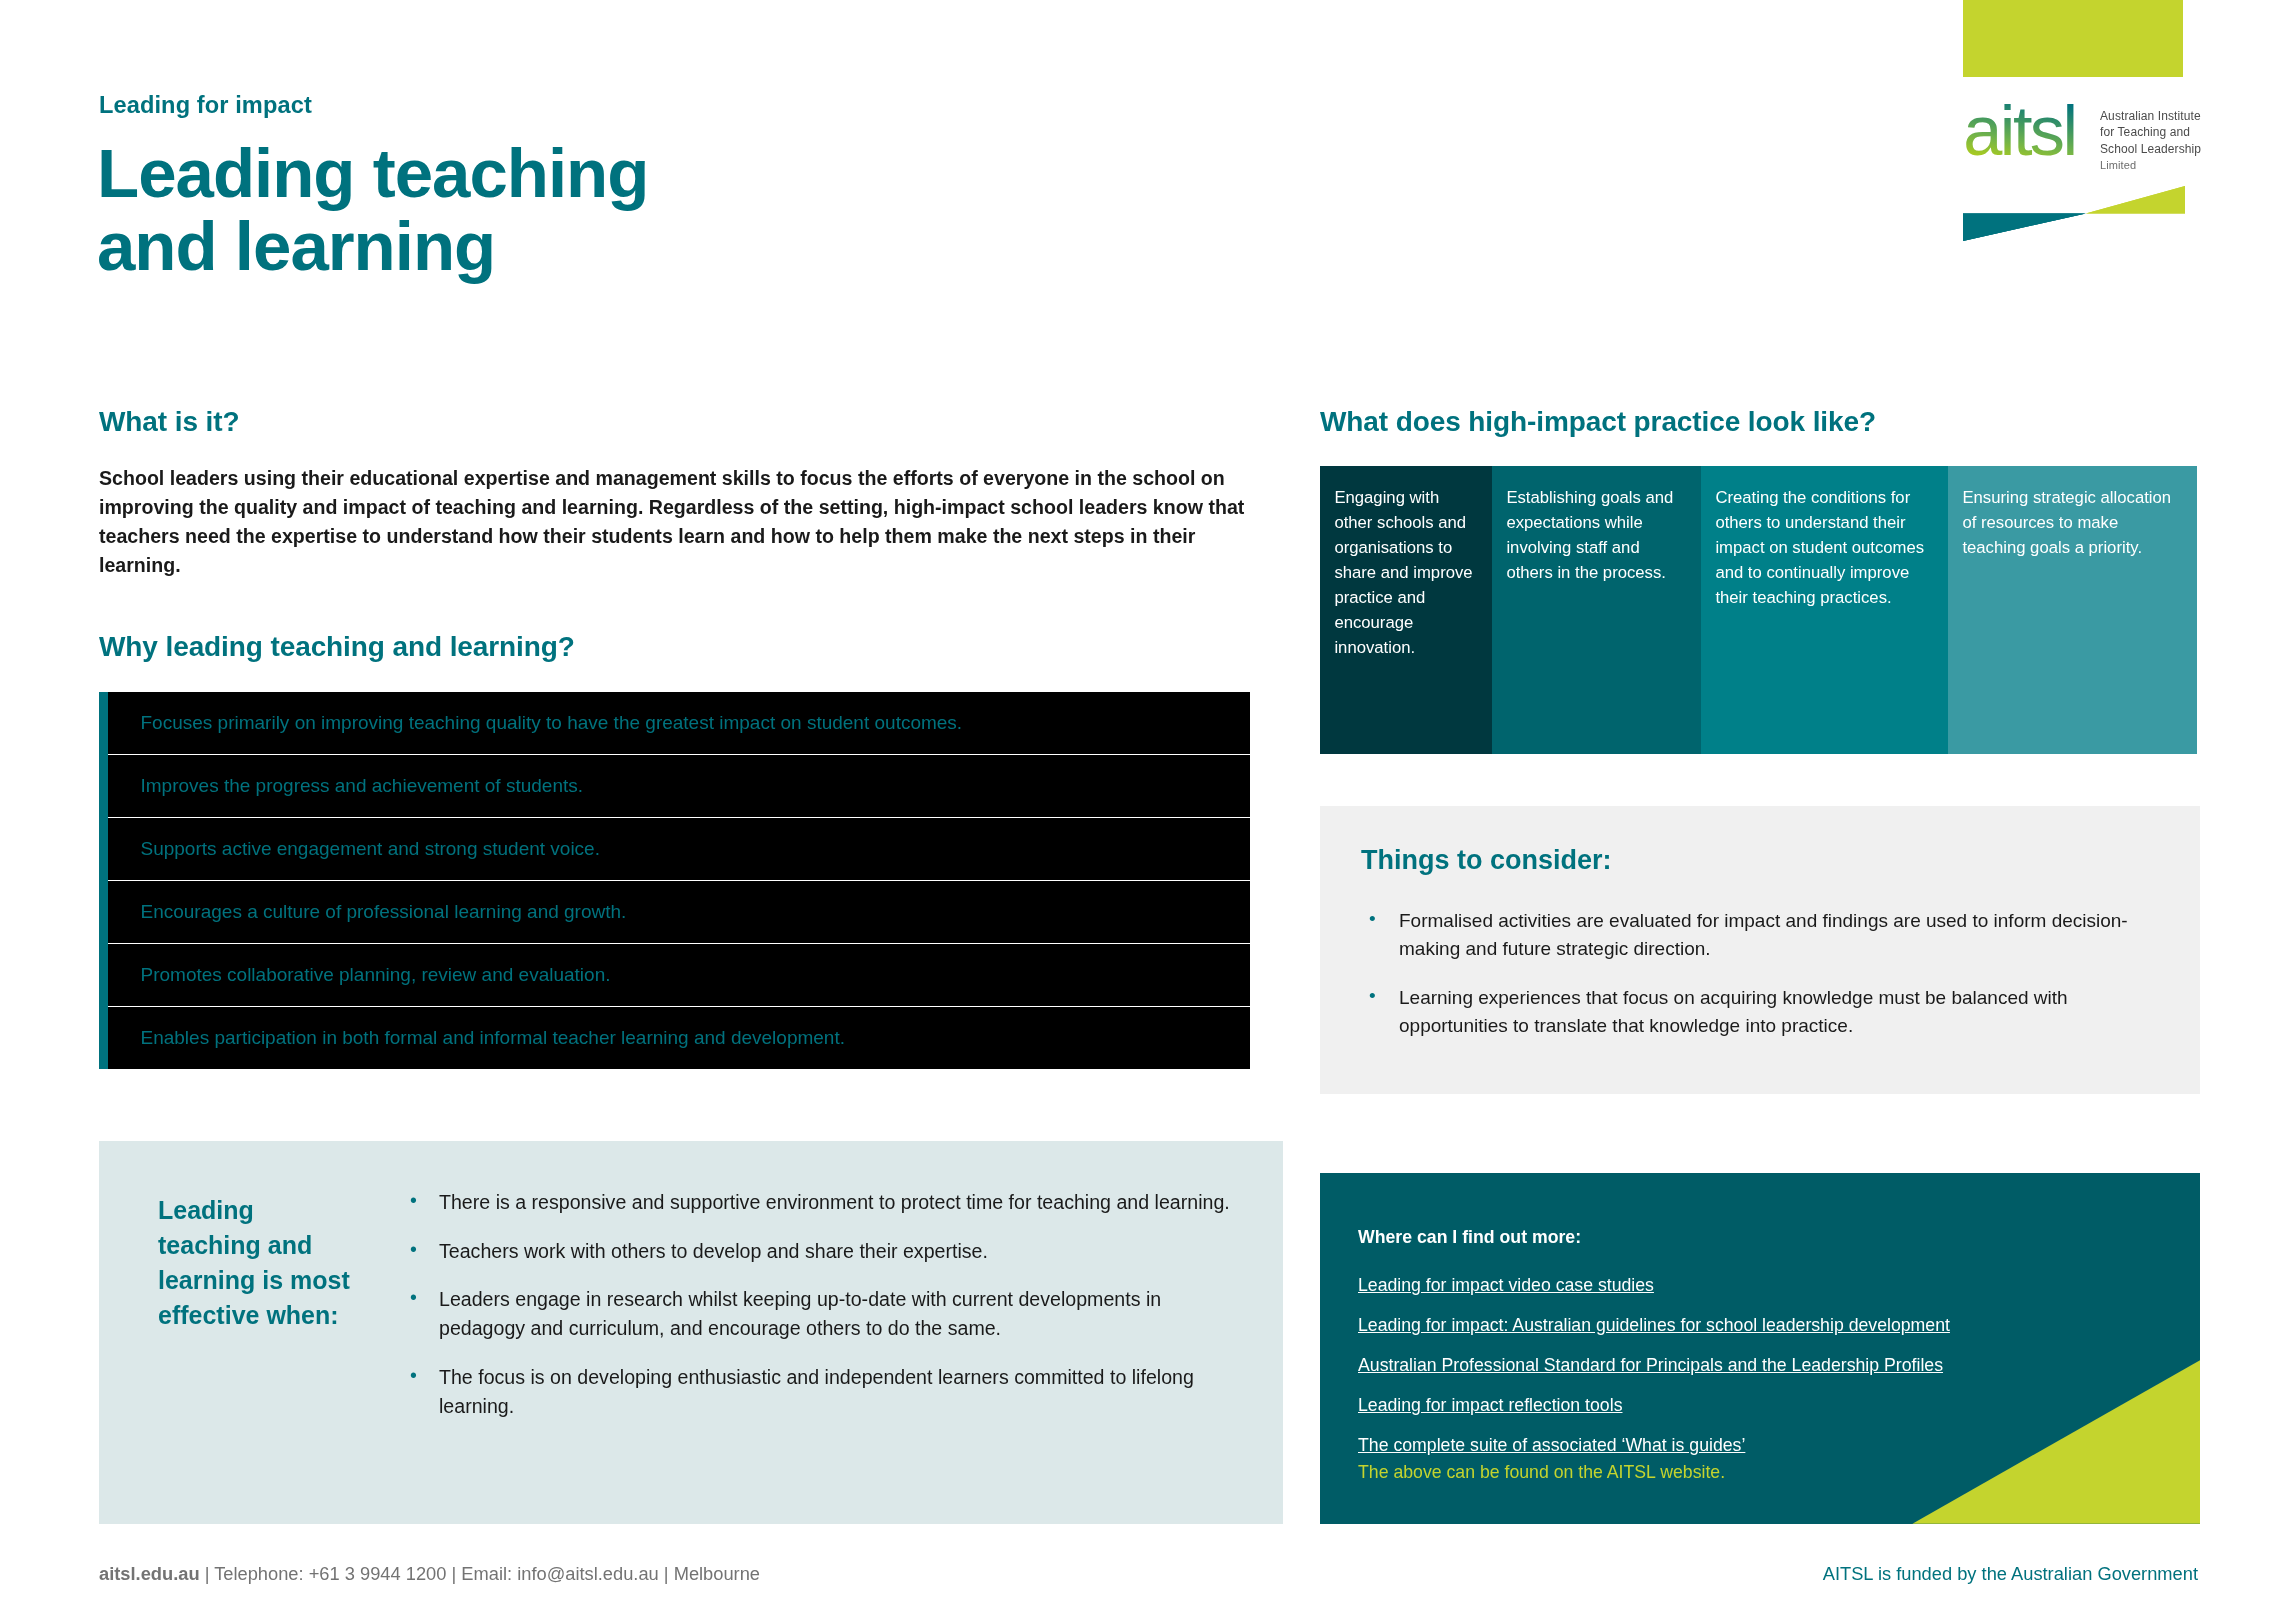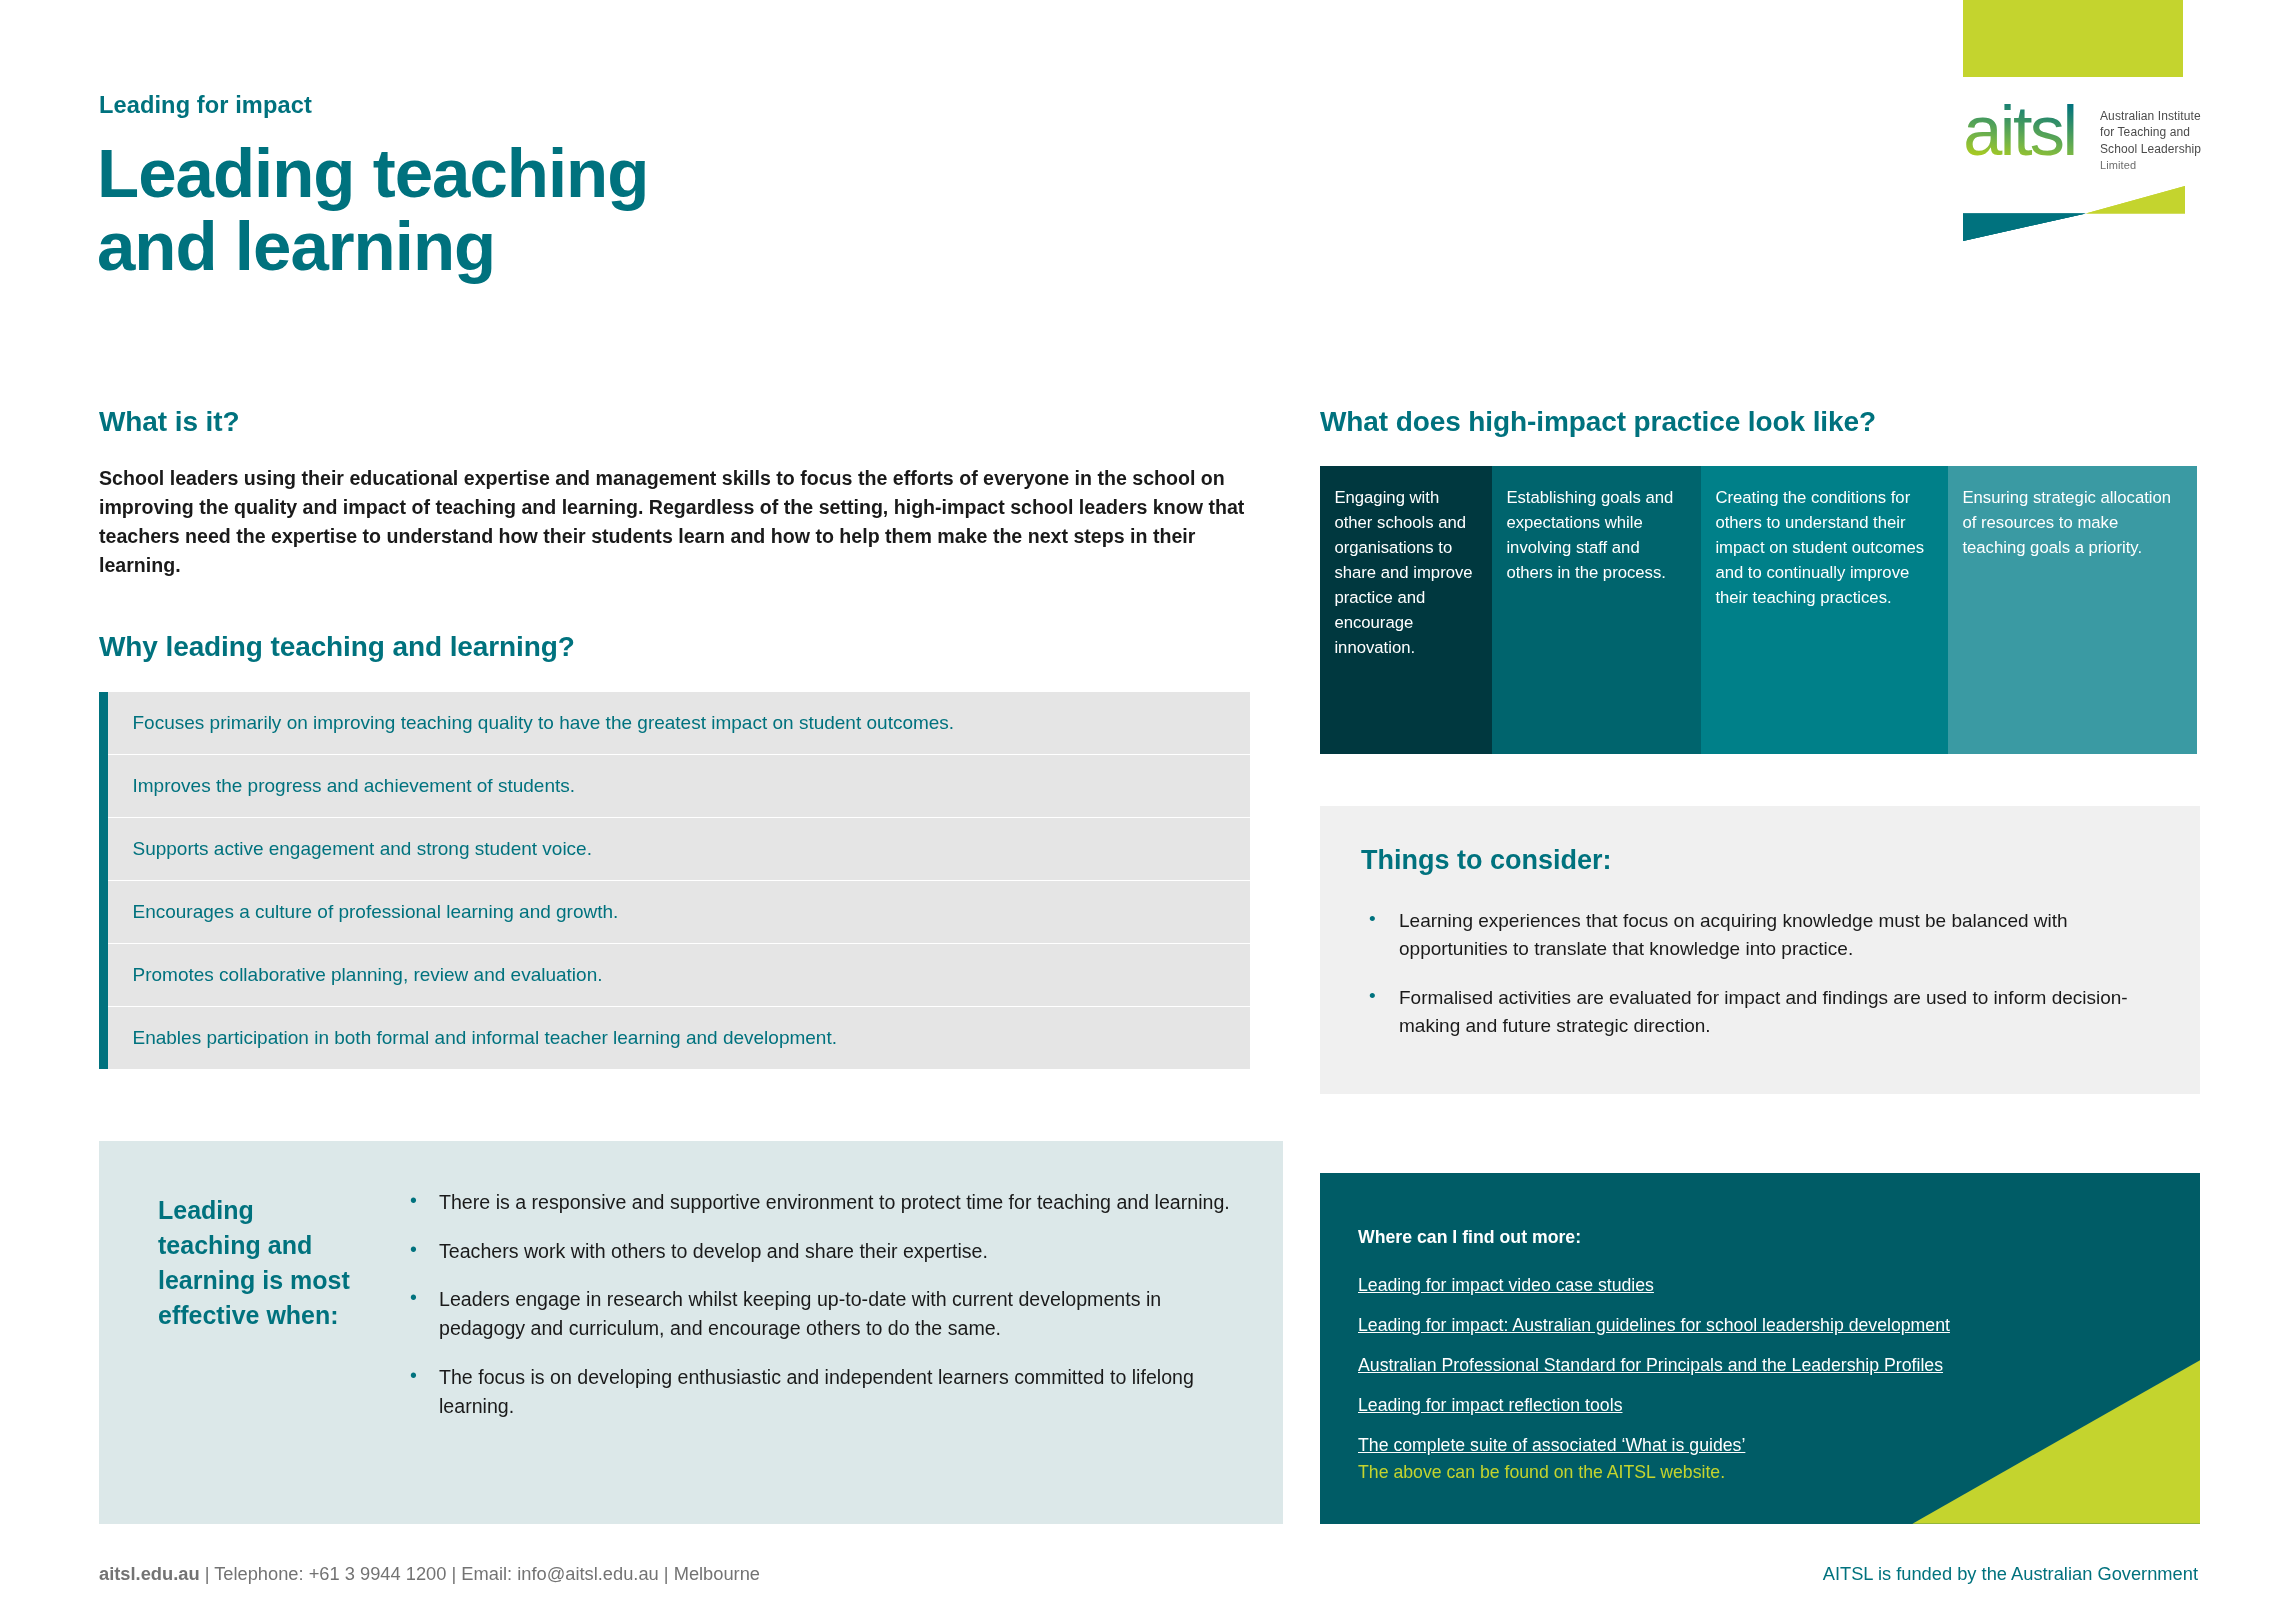--- a/index.html
+++ b/index.html
@@ -46,25 +46,25 @@
     font-size: 19.6px; line-height: 29px; color: #1a1a1a; width: 1151px; font-weight: bold;
   }
   .why-h { margin-top: 51px; margin-bottom: 29px; }
 
   .why-list { position: relative; padding-left: 0; }
   .why-bar {
     position: absolute; left: 0; top: 0; width: 8.5px; height: 100%;
     background: #00727E;
   }
   .why-item {
-    background: #e5e5e5;
+    background: #000000;
     margin-left: 8.5px;
     height: 62px;
     display: flex; align-items: center;
-    padding-left: 25px; padding-right: 19.6px;
+    padding-left: 33px; padding-right: 19.6px;
     margin-bottom: 1px;
   }
   .why-item-text { font-size: 19px; color: #00727E; }
 
   
   .eff-box {
     position: absolute; left: 99px; top: 1141px;
     width: 1184px; height: 383px;
     background: #DCE8E9;
   }
@@ -246,22 +246,22 @@
       </div>
       <div class="pcol pcol-4" id="pcol3" style="background: rgb(58, 154, 163);">
         <div class="pcol-text">Ensuring strategic allocation of resources to make teaching goals a priority.</div>
       </div>
     </div>
   </div>
 
   <div class="consider-box">
     <div class="consider-title">Things to consider:</div>
     <ul class="consider-list">
+      <li>Formalised activities are evaluated for impact and findings are used to inform decision-making and future strategic direction.</li>
       <li>Learning experiences that focus on acquiring knowledge must be balanced with opportunities to translate that knowledge into practice.</li>
-      <li>Formalised activities are evaluated for impact and findings are used to inform decision-making and future strategic direction.</li>
     </ul>
   </div>
 
   <div class="more-box">
     <svg class="more-swoosh" width="366" height="164" viewBox="0 0 560 250">
       <polygon points="560,0 560,250 120,250" fill="#C4D42E"></polygon>
     </svg>
     <div class="more-title">Where can I find out more:</div>
     <div class="more-links">
       <a href="#">Leading for impact video case studies</a>

